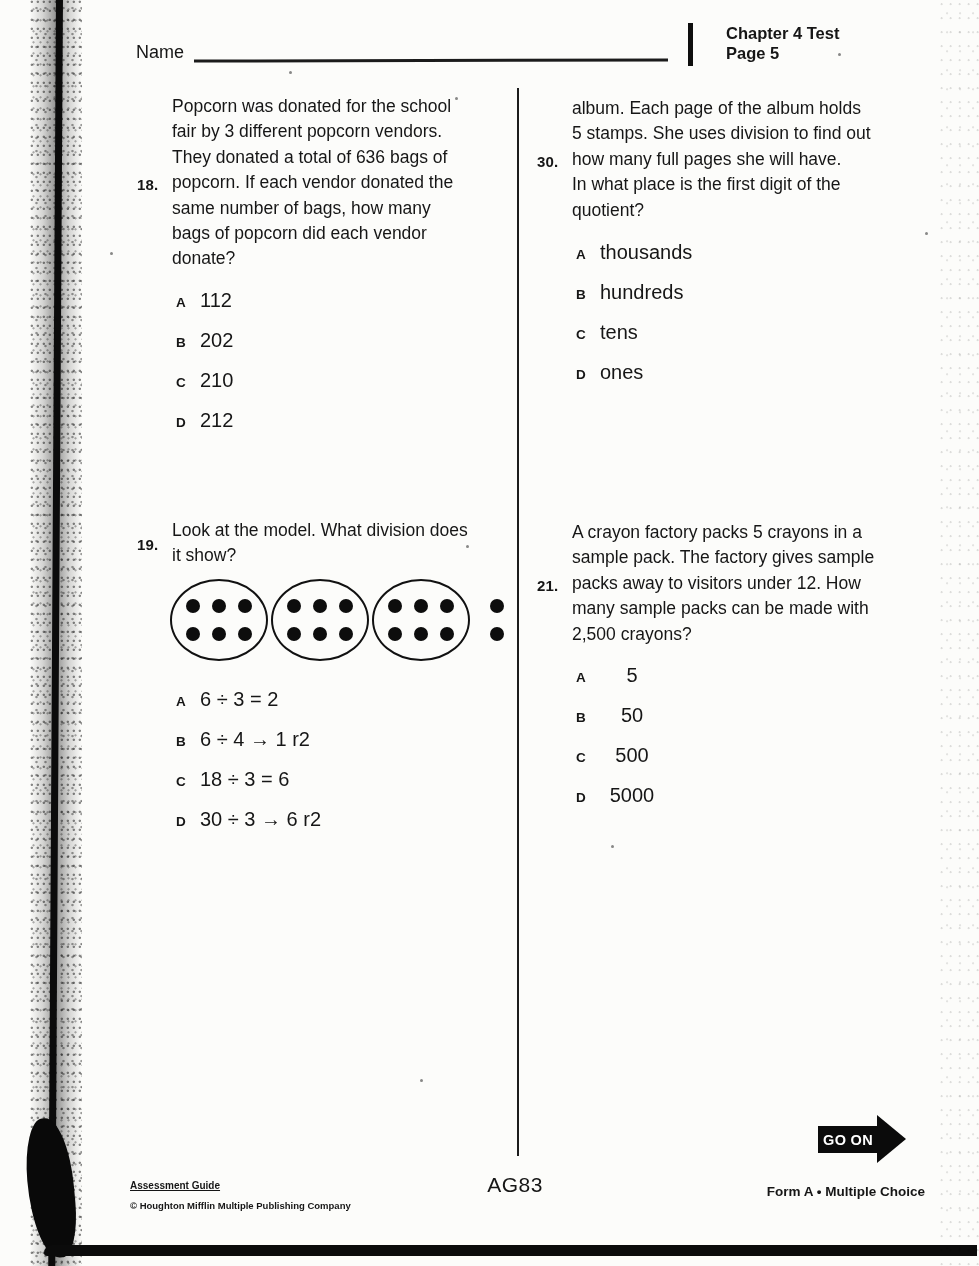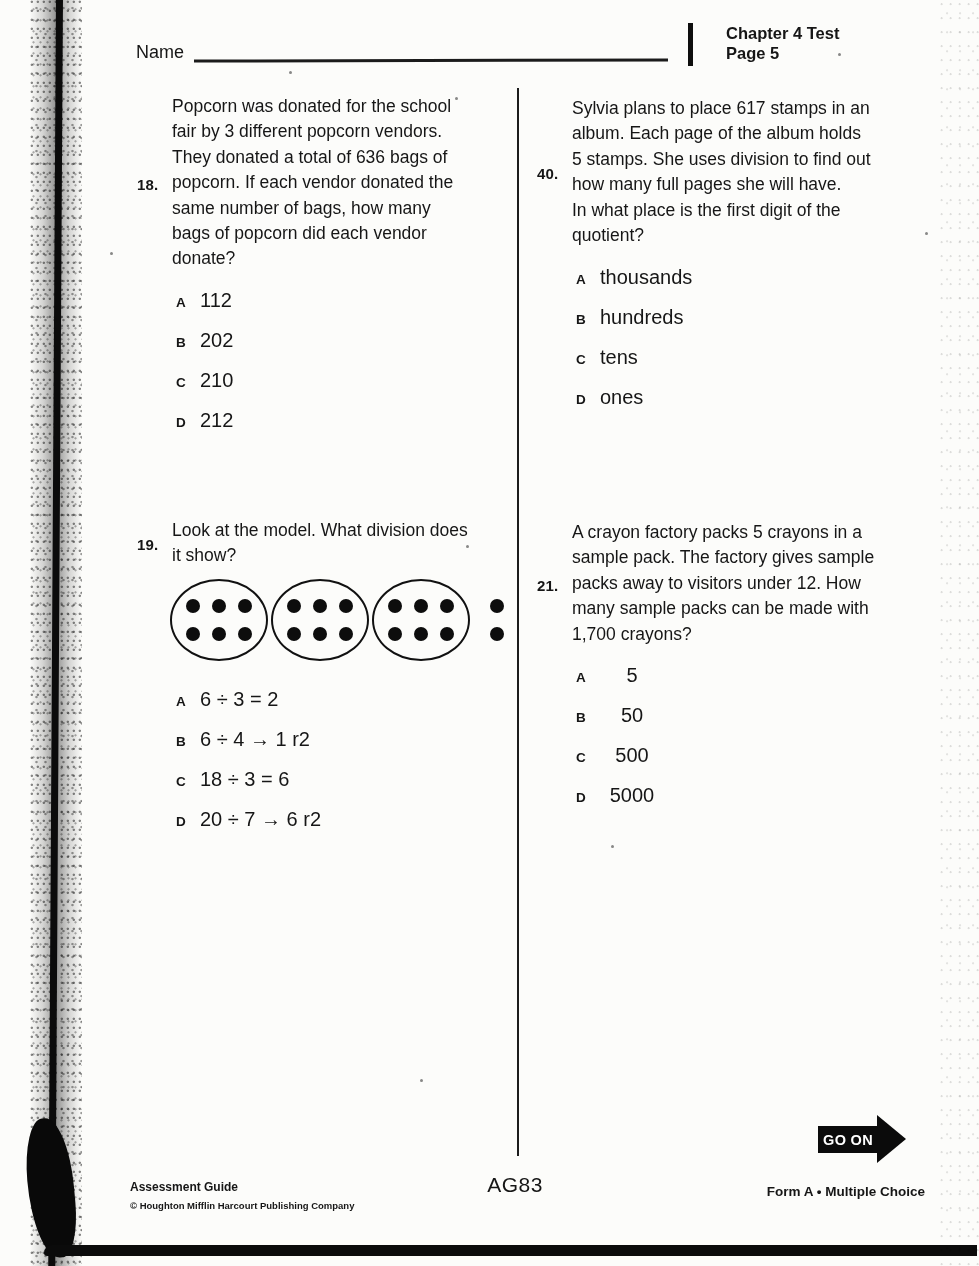--- a/index.html
+++ b/index.html
@@ -70,21 +70,21 @@
     margin-right:3px; background:transparent;
   }
   .dot-grid { display:grid; grid-template-columns:repeat(3,14px); grid-auto-rows:14px; column-gap:12px; row-gap:14px; }
   .dot { width:14px; height:14px; background:#0d0d0d; border-radius:50%; }
   .remainder { display:flex; flex-direction:column; gap:14px; margin-left:17px; }
   
   .go-on { position:absolute; left:818px; top:1126px; width:60px; height:27px; background:#0b0b0b;
            color:#fff; font-weight:700; font-size:14.5px; display:flex; align-items:center; justify-content:center; letter-spacing:0.3px; }
   .go-arrow { position:absolute; left:877px; top:1115px; width:0; height:0;
               border-left:29px solid #0b0b0b; border-top:24px solid transparent; border-bottom:24px solid transparent; }
-  .foot-guide { position:absolute; left:130px; top:1180px; font-weight:700; font-size:12px; }
+  .foot-guide { position:absolute; left:130px; top:1180px; font-weight:700; font-size:10px;text-decoration:underline; }
   .foot-copy  { position:absolute; left:130px; top:1200px; font-weight:700; font-size:9.5px; }
   .foot-code  { position:absolute; left:440px; top:1173px; width:150px; text-align:center; font-weight:400; font-size:21px; letter-spacing:0.5px; }
   .foot-form  { position:absolute; right:54px; top:1184px; font-weight:700; font-size:13.5px; }
 </style>
 </head>
 <body>
 
 <div class="page">
 
   <div class="spine-band"></div>
@@ -196,30 +196,29 @@
       <div class="opt-row">
         <span class="opt-letter">B</span>
         <span class="opt-text">6 ÷ 4 → 1 r2</span>
       </div>
       <div class="opt-row">
         <span class="opt-letter">C</span>
         <span class="opt-text">18 ÷ 3 = 6</span>
       </div>
       <div class="opt-row">
         <span class="opt-letter">D</span>
-        <span class="opt-text">20 ÷ 7 → 6 r2</span>
+        <span class="opt-text">30 ÷ 3 → 6 r2</span>
       </div>
     </div>
   </div>
 
   <div class="question" style="left:537px; top:96px;">
     <div class="q-row">
-      <span class="q-num">40.</span>
-      <div class="q-text">
-        <div class="q-line">Sylvia plans to place 617 stamps in an</div>
+      <span class="q-num">30.</span>
+      <div class="q-text">
         <div class="q-line">album. Each page of the album holds</div>
         <div class="q-line">5 stamps. She uses division to find out</div>
         <div class="q-line">how many full pages she will have.</div>
         <div class="q-line">In what place is the first digit of the</div>
         <div class="q-line">quotient?</div>
       </div>
     </div>
     <div class="options q20-opts">
       <div class="opt-row">
         <span class="opt-letter">A</span>
@@ -241,21 +240,21 @@
   </div>
 
   <div class="question" style="left:537px; top:520px;">
     <div class="q-row">
       <span class="q-num">21.</span>
       <div class="q-text">
         <div class="q-line">A crayon factory packs 5 crayons in a</div>
         <div class="q-line">sample pack. The factory gives sample</div>
         <div class="q-line">packs away to visitors under 12. How</div>
         <div class="q-line">many sample packs can be made with</div>
-        <div class="q-line">1,700 crayons?</div>
+        <div class="q-line">2,500 crayons?</div>
       </div>
     </div>
     <div class="options q21-opts">
       <div class="opt-row">
         <span class="opt-letter">A</span>
         <span class="opt-text centered">5</span>
       </div>
       <div class="opt-row">
         <span class="opt-letter">B</span>
         <span class="opt-text centered">50</span>
@@ -268,17 +267,17 @@
         <span class="opt-letter">D</span>
         <span class="opt-text centered">5000</span>
       </div>
     </div>
   </div>
 
   <div class="go-on">GO ON</div>
   <div class="go-arrow"></div>
 
   <div class="foot-guide">Assessment Guide</div>
-  <div class="foot-copy">© Houghton Mifflin Harcourt Publishing Company</div>
+  <div class="foot-copy">© Houghton Mifflin Multiple Publishing Company</div>
   <div class="foot-code">AG83</div>
   <div class="foot-form">Form A • Multiple Choice</div>
 
 </div>
 
 </body></html>

